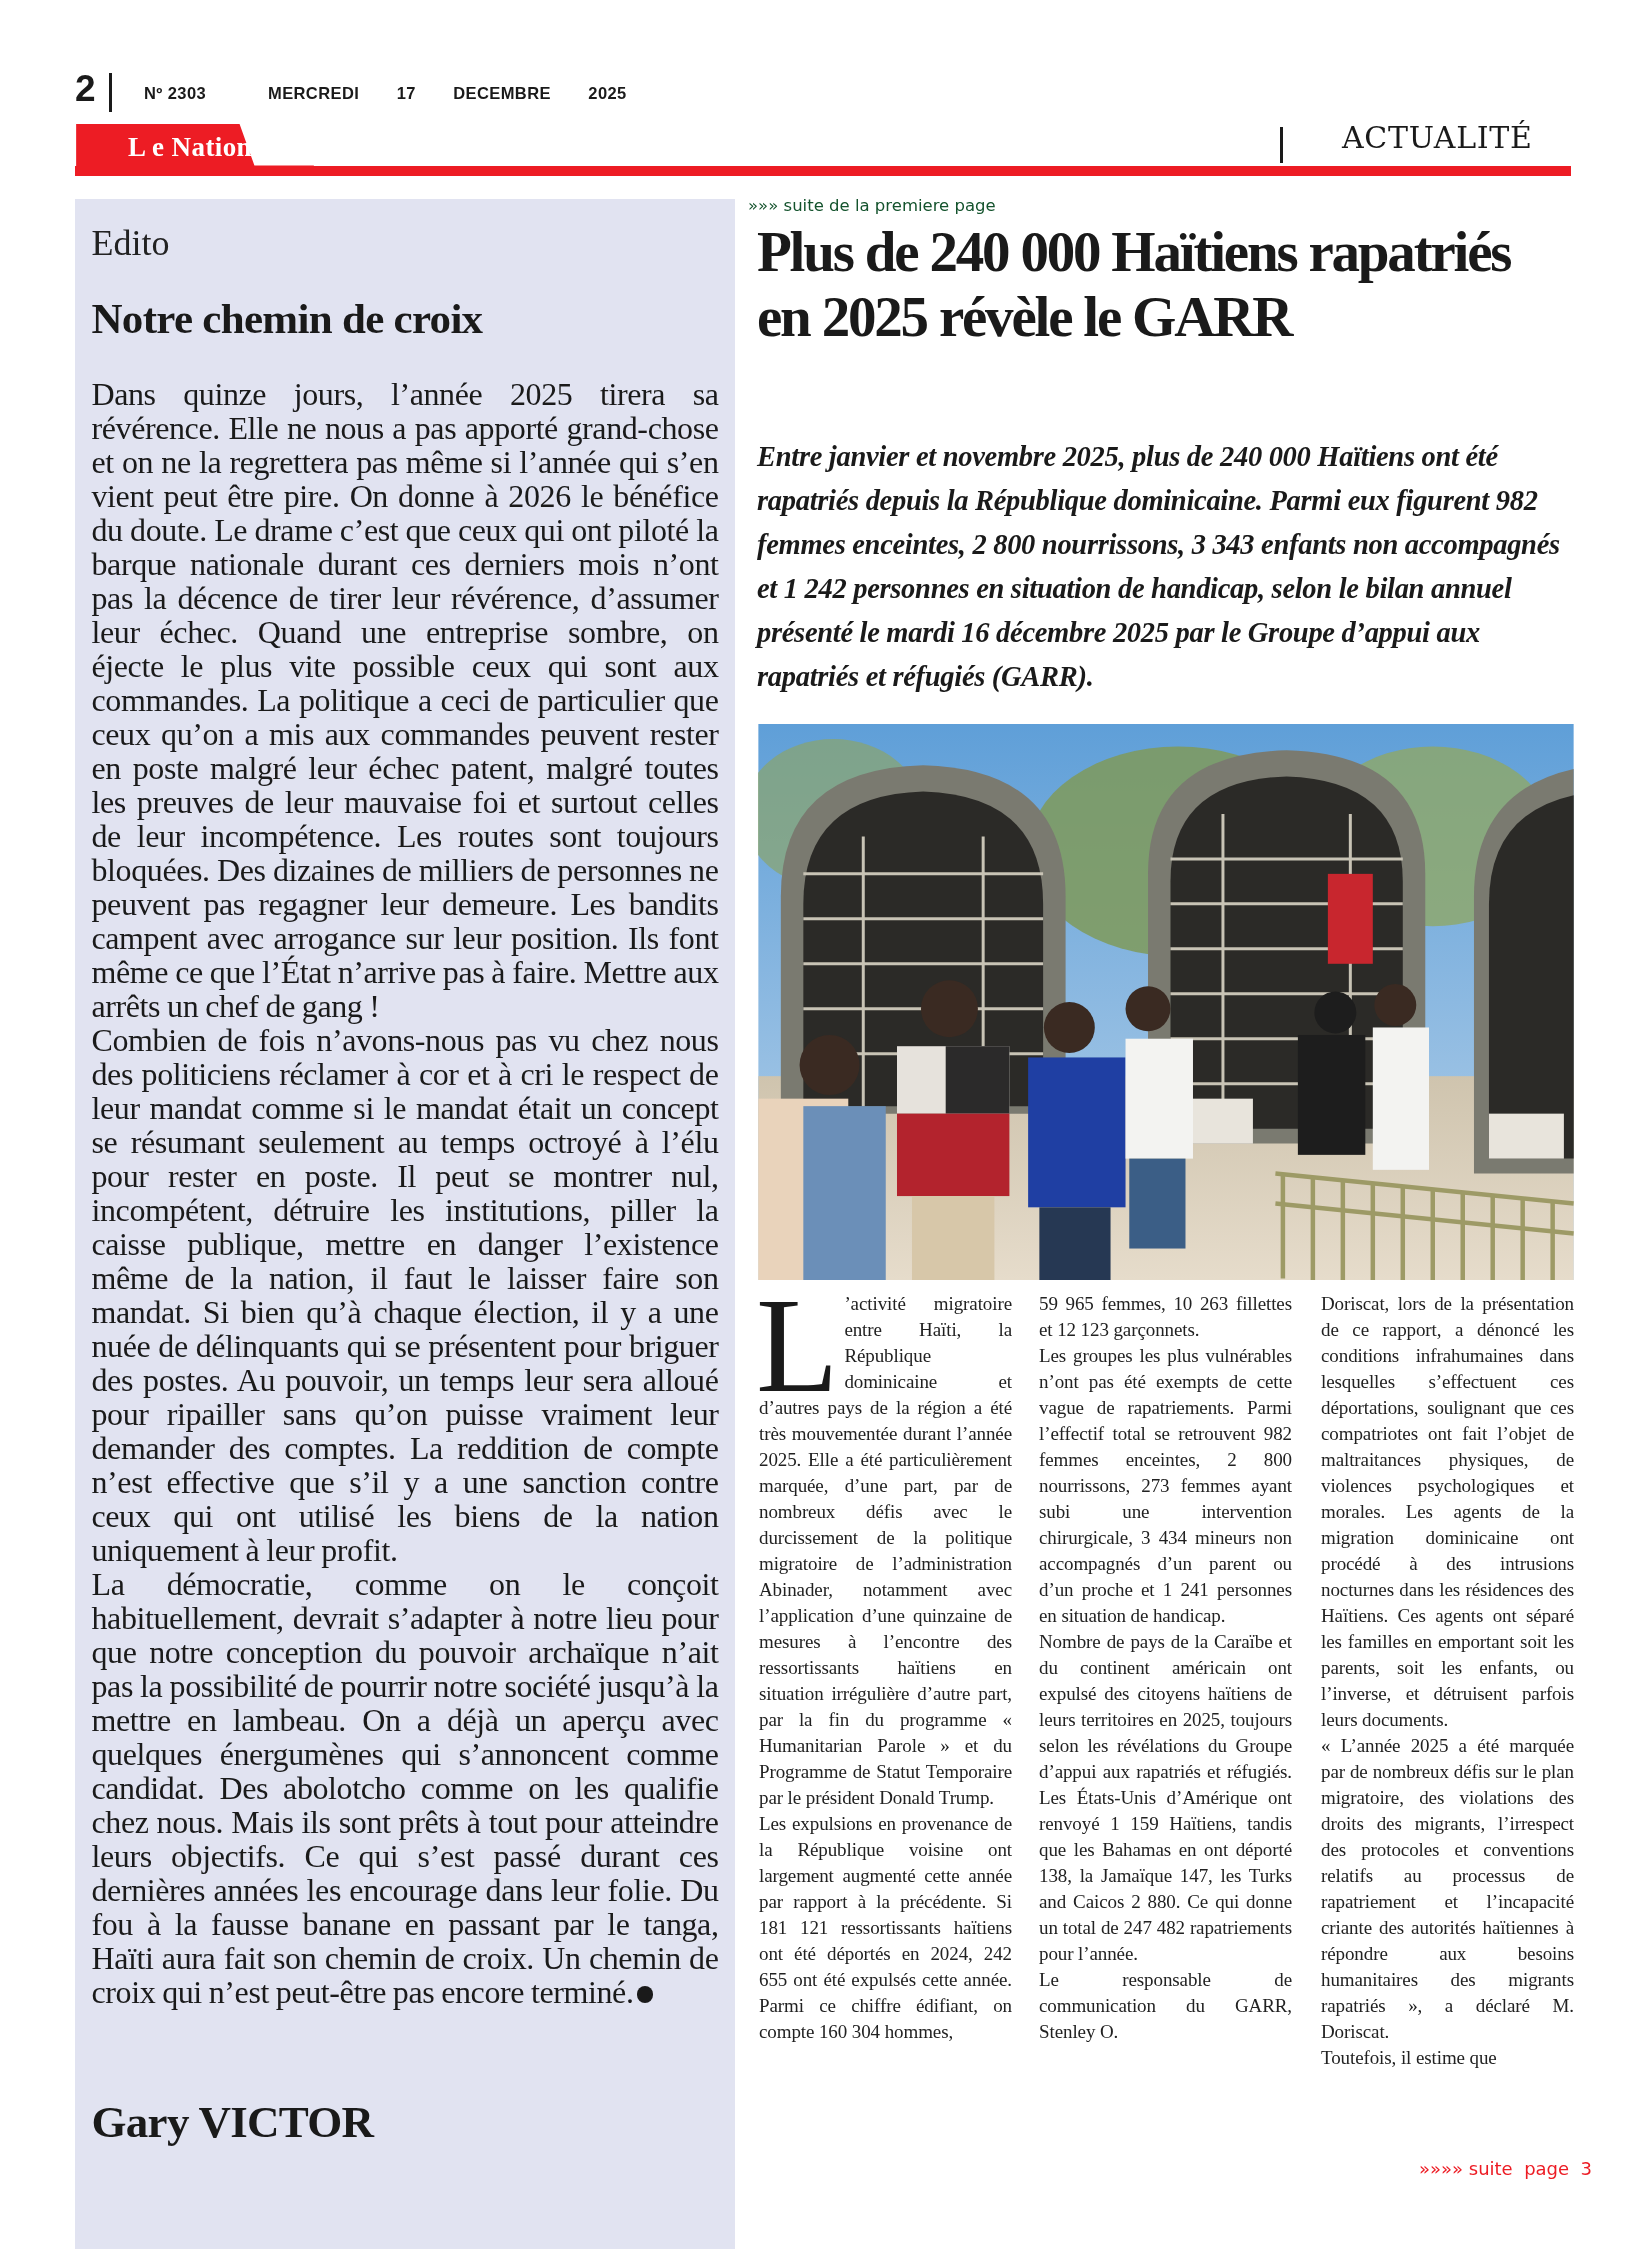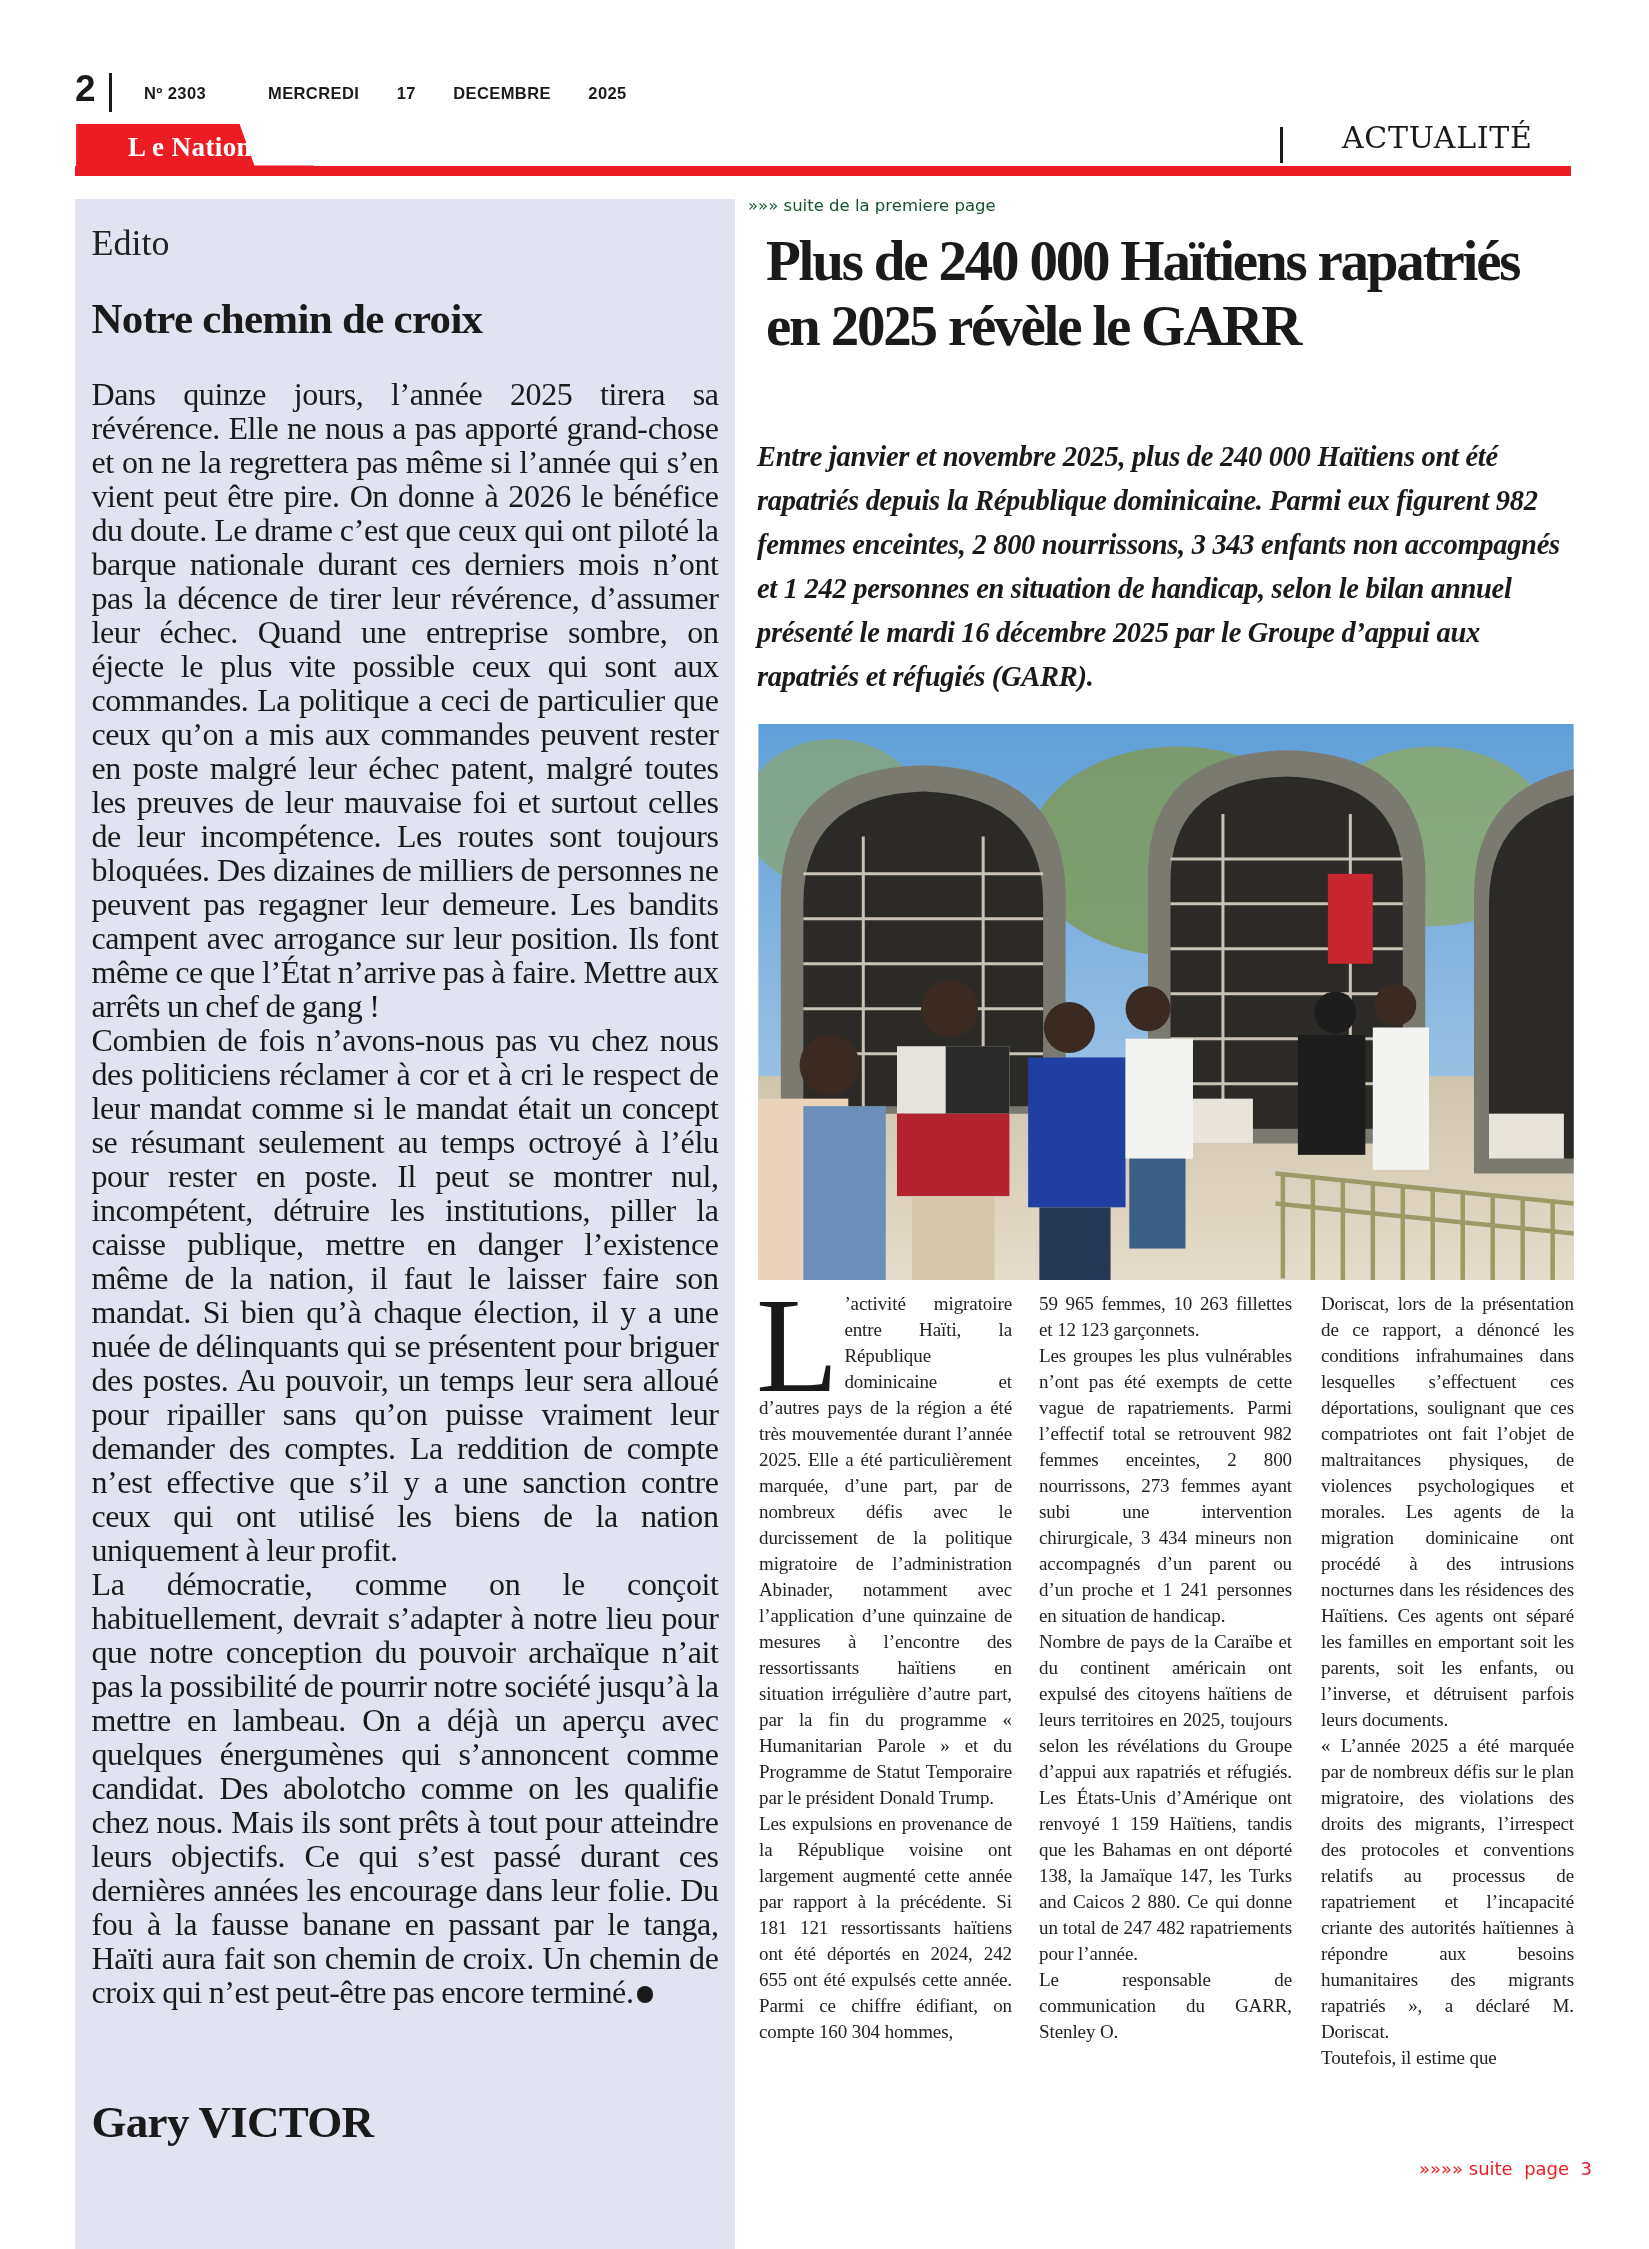--- a/index.html
+++ b/index.html
@@ -23,21 +23,21 @@
   
   .edito { left: 75px; top: 199px; width: 660px; height: 2053px; background: #E1E3F1; box-sizing: border-box; padding: 22.5px 16.5px 0 16.5px; font-family: "Liberation Serif", serif; }
   .edito-kicker { font-size: 36px; margin: 0 0 30px 0; color: #222; }
   .edito-title { font-size: 43px; font-weight: bold; margin: 0 0 34px 0; letter-spacing: -0.7px; }
   .edito-body p { font-size: 32px; line-height: 34px; margin: 0; text-align: justify; hyphens: auto; letter-spacing: -0.4px; word-spacing: -0.7px; }
   .end-mark { display: inline-block; width: 16.5px; height: 16.5px; background: #1a1a1a; border-radius: 50%; vertical-align: baseline; margin-left: 3px; }
   .edito-author { position: absolute; left: 16.5px; top: 1897px; font-size: 45px; font-weight: bold; letter-spacing: -0.7px; }
 
   
   .suite-top { left: 748px; top: 196px; font-family: "DejaVu Sans", sans-serif; font-size: 16.5px; color: #14532d; }
-  .headline { left: 757px; top: 219px; width: 817px; font-family: "Liberation Serif", serif; font-weight: bold; font-size: 57px; line-height: 65px; letter-spacing: -2.2px; margin: 9px; }
+  .headline { left: 757px; top: 219px; width: 817px; font-family: "Liberation Serif", serif; font-weight: bold; font-size: 57px; line-height: 65px; letter-spacing: -2.2px; margin: 0; }
   .lead { left: 757px; top: 435px; width: 817px; font-family: "Liberation Serif", serif; font-weight: bold; font-style: italic; font-size: 28.5px; line-height: 44px; letter-spacing: -0.3px; margin: 0; }
 
   .photo { left: 758px; top: 724px; width: 816px; height: 556px; overflow: hidden; }
   .photo svg { display: block; }
 
   .col { top: 1291px; width: 253px; font-family: "Liberation Serif", serif; font-size: 19px; line-height: 26px; color: #222; }
   .col p { margin: 0; text-align: justify; hyphens: auto; letter-spacing: -0.1px; }
   .col1 { left: 759px; }
   .col2 { left: 1039px; }
   .col3 { left: 1321px; }

